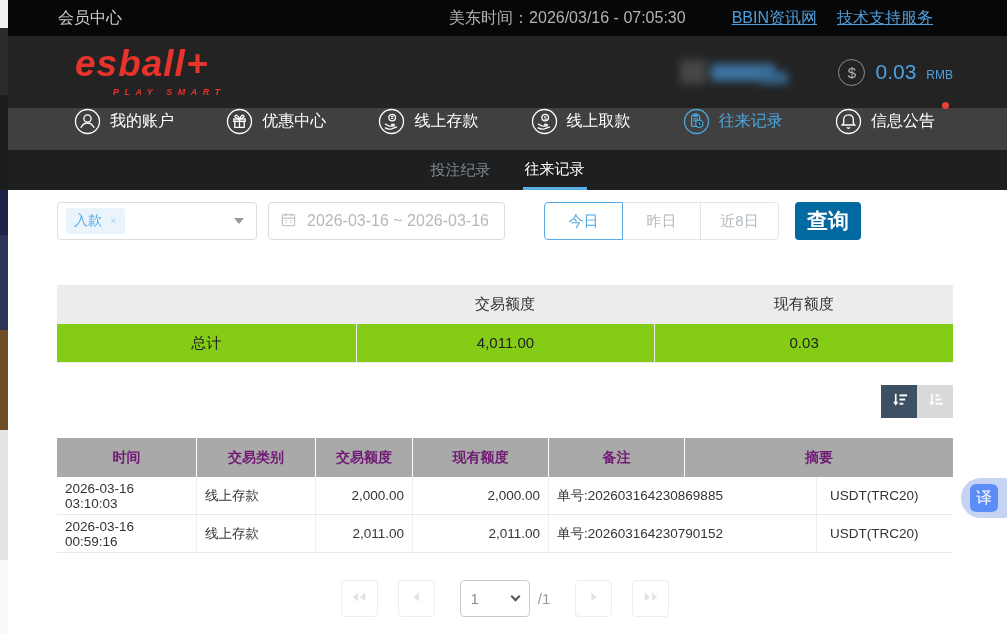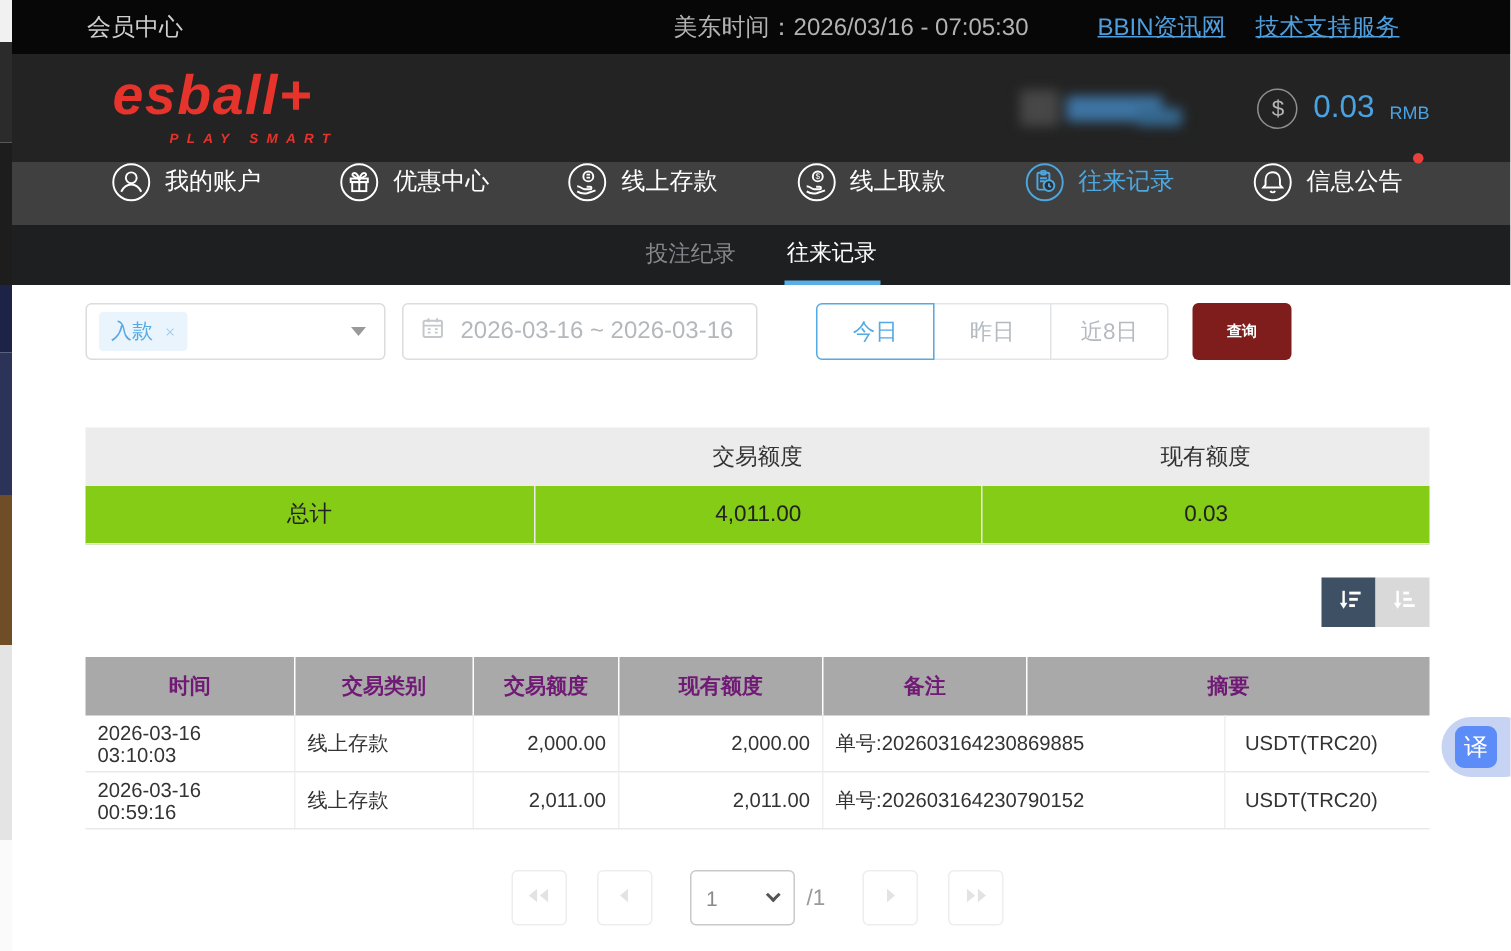--- a/index.html
+++ b/index.html
@@ -71,21 +71,21 @@
     border-right:5px solid transparent; border-top:6px solid #9a9a9a; }
   .datefield { width:237px; margin-left:11px; border:1px solid #dcdcdc; border-radius:4px;
     display:flex; align-items:center; padding:0 11px; color:#b3b8bd; font-size:16px; gap:10px;
     background:#fff; cursor:pointer; }
   .quick-group { display:flex; margin-left:11px;padding-left:28px; }
   .quick { width:79px; border:1px solid #e2e5e7; background:#fff; color:#b4bac0; font-size:15px;
     display:flex; align-items:center; justify-content:center; margin-left:-1px; cursor:pointer; }
   .quick:first-child { border-radius:4px 0 0 4px; margin-left:0; }
   .quick:last-child { border-radius:0 4px 4px 0; }
   .quick.active { border:1px solid #55a9e4; color:#55a9e4; z-index:1; }
-  .search-btn { width:66px; margin-left:16px; background:#7f1d1d; color:#fff; font-size:10px;
+  .search-btn { width:66px; margin-left:16px; background:#0369a1; color:#fff; font-size:21px;
     font-weight:bold; border:none; border-radius:4px; cursor:pointer; }
 
   
   .summary { margin-top:45px; width:896px; font-size:15px; }
   .sum-header { display:flex; background:#ececec; height:39px; align-items:center; color:#333; }
   .sum-header .cell, .sum-row .cell { width:33.333%; text-align:center; }
   .sum-row { display:flex; height:39px; align-items:center; border-bottom:1px solid #e9e9e9;
     color:#222; background:#84cc16; }
   .sum-row .cell { border-left:1px solid #ececec; height:100%; line-height:38px; }
   .sum-row .cell:first-child { border-left:none; }

